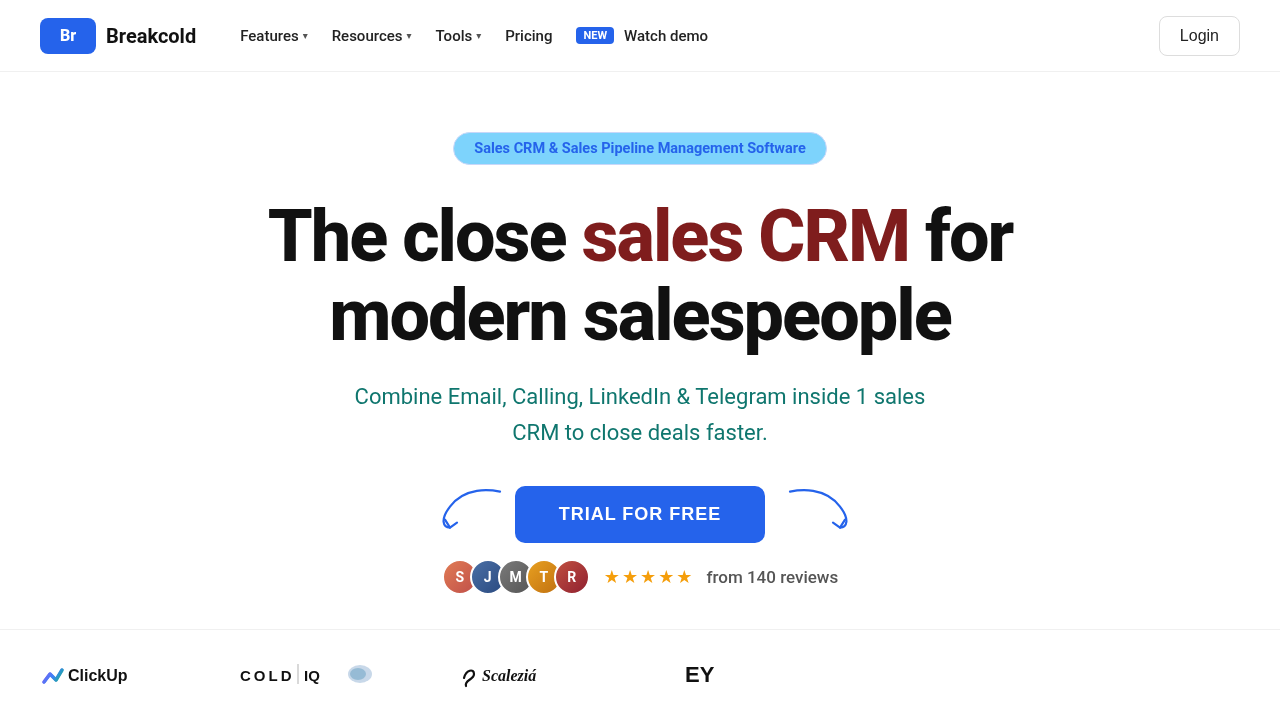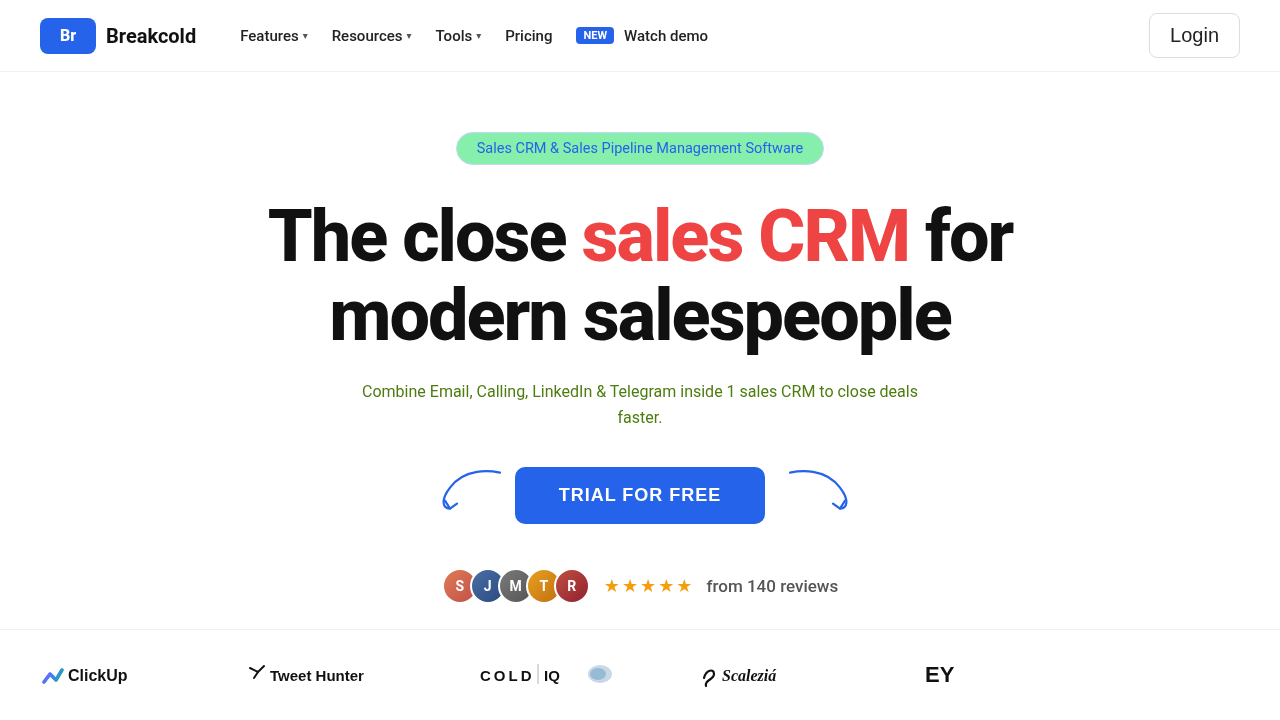--- a/index.html
+++ b/index.html
@@ -100,21 +100,21 @@
     }
     .nav-right {
       display: flex;
       align-items: center;
       gap: 12px;
     }
     .btn-login {
       padding: 10px 20px;
       border: 1.5px solid #ddd;
       border-radius: 8px;
-      font-size: 20px;
+      font-size: 16px;
       font-weight: 500;
       color: #222;
       background: #fff;
       cursor: pointer;
     }
     .btn-try {
       padding: 10px 22px;
       background: #2563eb;
       color: #fff;
       border: none;
@@ -134,48 +134,48 @@
       background: #fff;
     }
     .tag-pill {
       display: inline-flex;
       align-items: center;
       border: 1.5px solid #c7d7f9;
       border-radius: 50px;
       padding: 7px 20px;
       color: #2563eb;
       font-size: 14.5px;
-      font-weight: 400;
+      font-weight: 700;
       margin-bottom: 32px;
-      background: #86efac;
+      background: #7dd3fc;
     }
     .hero-title {
       font-size: 72px;
       font-weight: 800;
       line-height: 1.1;
       color: #111;
       max-width: 800px;
       margin-bottom: 24px;
       letter-spacing: -2px;
     }
     .hero-title .highlight {
-      color: #ef4444;
+      color: #7f1d1d;
     }
     .hero-subtitle {
-      font-size: 16px;
-      color: #4d7c0f;
+      font-size: 22px;
+      color: #0f766e;
       margin-bottom: 36px;
       max-width: 580px;
       line-height: 1.6;
     }
     .cta-row {
       display: flex;
       align-items: center;
       gap: 0;
-      margin-bottom: 44px;
+      margin-bottom: 16px;
       position: relative;
     }
     .arrow-left {
       position: absolute;
       left: -80px;
       top: 50%;
       transform: translateY(-60%);
     }
     .arrow-right {
       position: absolute;
@@ -385,27 +385,20 @@
               <stop offset="0%" stop-color="#8B5CF6"></stop>
               <stop offset="50%" stop-color="#3B82F6"></stop>
               <stop offset="100%" stop-color="#10B981"></stop>
             </linearGradient>
           </defs>
         </g>
         <text x="28" y="21" font-family="Arial, sans-serif" font-size="16" font-weight="800" fill="#111">ClickUp</text>
       </svg>
     </div>
 
-    <div class="logo-item">
-      <svg width="160" height="30" viewBox="0 0 160 30" fill="none">
-        <path d="M10 8 L18 12 L14 18" stroke="#111" stroke-width="2" stroke-linecap="round" stroke-linejoin="round"></path>
-        <path d="M18 12 L24 6" stroke="#111" stroke-width="2" stroke-linecap="round"></path>
-        <text x="30" y="21" font-family="Arial, sans-serif" font-size="15" font-weight="700" fill="#111">Tweet Hunter</text>
-      </svg>
-    </div>
 
     <div class="logo-item">
       <svg width="140" height="30" viewBox="0 0 140 30" fill="none">
         <text x="0" y="21" font-family="Arial, sans-serif" font-size="15" font-weight="700" letter-spacing="3" fill="#111">COLD</text>
         <line x1="58" y1="4" x2="58" y2="24" stroke="#ccc" stroke-width="1.5"></line>
         <text x="64" y="21" font-family="Arial, sans-serif" font-size="15" font-weight="700" fill="#111">IQ</text>
         <ellipse cx="120" cy="14" rx="12" ry="9" fill="#b0c8e0" opacity="0.7"></ellipse>
         <ellipse cx="118" cy="14" rx="8" ry="6" fill="#8ab4d0" opacity="0.8"></ellipse>
       </svg>
     </div>

